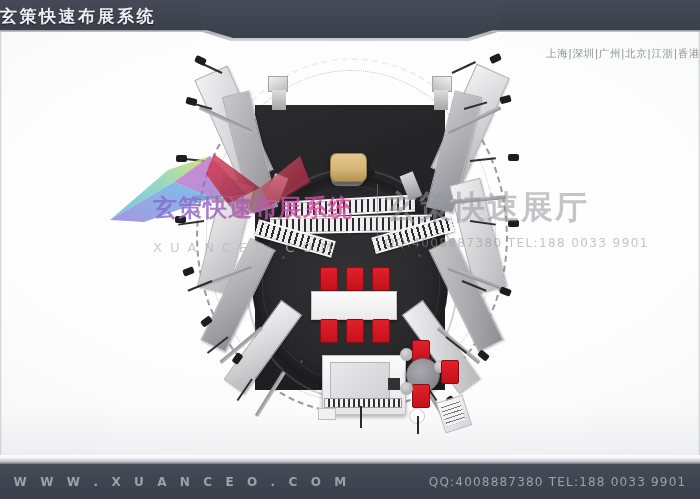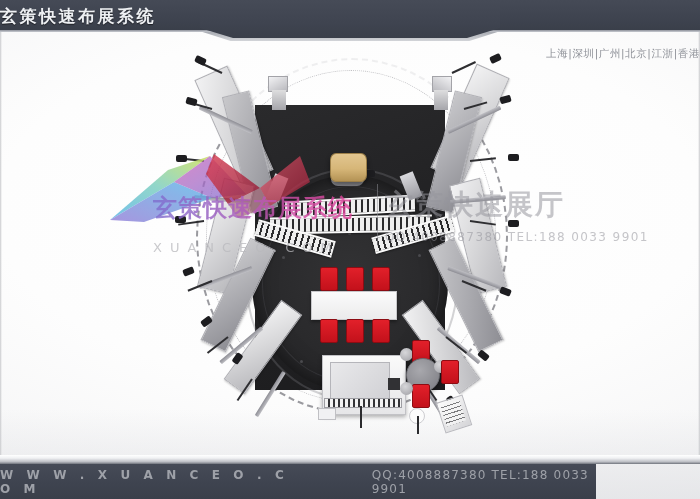--- a/index.html
+++ b/index.html
@@ -55,21 +55,21 @@
   }
   .header-sub{
     position:absolute;left:0;right:0;top:45px;height:16px;line-height:16px;
     text-align:right;color:#8d9097;
     font-family:"DejaVu Sans","Liberation Sans",sans-serif;
     font-size:10.5px;letter-spacing:.6px;z-index:45;
   }
 
   
   .footer{
-    position:absolute;left:0;bottom:0;width:596px;height:35px;
+    position:absolute;left:0;bottom:0;width:700px;height:35px;
     background:linear-gradient(180deg,#464b57 0%,#3f4450 50%,#3a3f4a 100%);
     z-index:40;
   }
   .footer-hl{
     position:absolute;left:0;bottom:35px;width:700px;height:9px;
     background:linear-gradient(180deg,#ffffff 0%,#f0f1f3 35%,#bdbfc5 75%,#6f737c 100%);
     z-index:41;
   }
   .footer-row{
     position:absolute;left:0;right:0;top:0;height:35px;
@@ -206,21 +206,21 @@
   }
   .wm-left .en{
     margin-top:16px;font-size:13px;letter-spacing:8px;color:#b9b9bd;opacity:.75;
     white-space:nowrap;
   }
   .wm-right{
     position:absolute;left:385px;top:186px;z-index:21;pointer-events:none;
     font-family:"DejaVu Sans","Liberation Sans",sans-serif;white-space:nowrap;
   }
   .wm-right .cn{
-    font-size:28px;font-weight:700;letter-spacing:2px;color:rgba(150,150,156,.55);
+    font-size:32px;font-weight:700;letter-spacing:2px;color:rgba(150,150,156,.55);
   }
   .wm-right .en{
     margin-top:6px;font-size:12px;letter-spacing:1.4px;color:rgba(150,150,156,.55);
   }
   .wm-divider{
     position:absolute;left:377px;top:184px;width:1px;height:62px;z-index:21;
     background:rgba(150,150,156,.5);pointer-events:none;
   }
 </style>
 </head>

